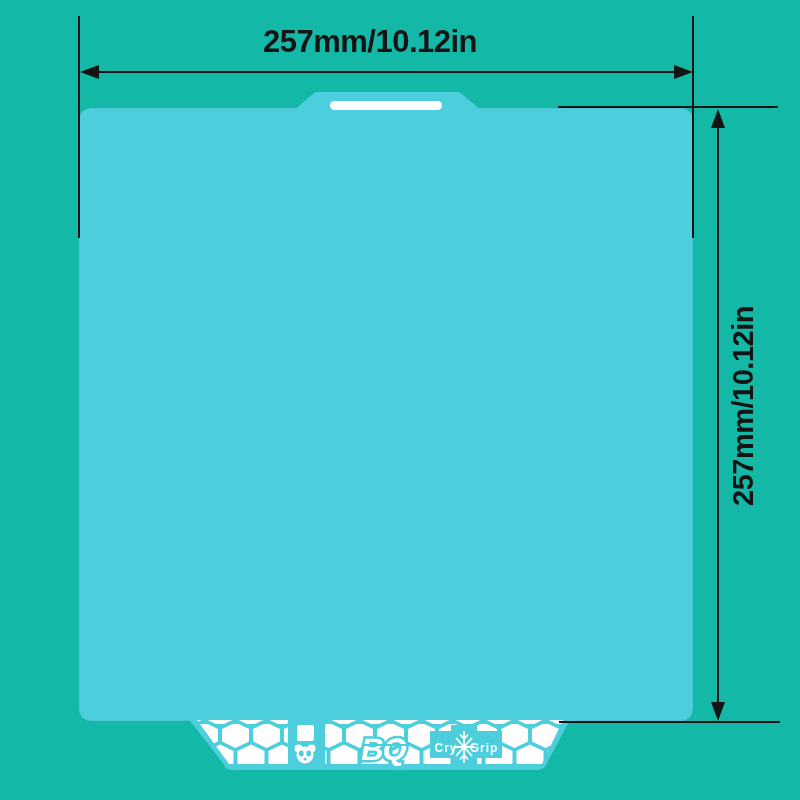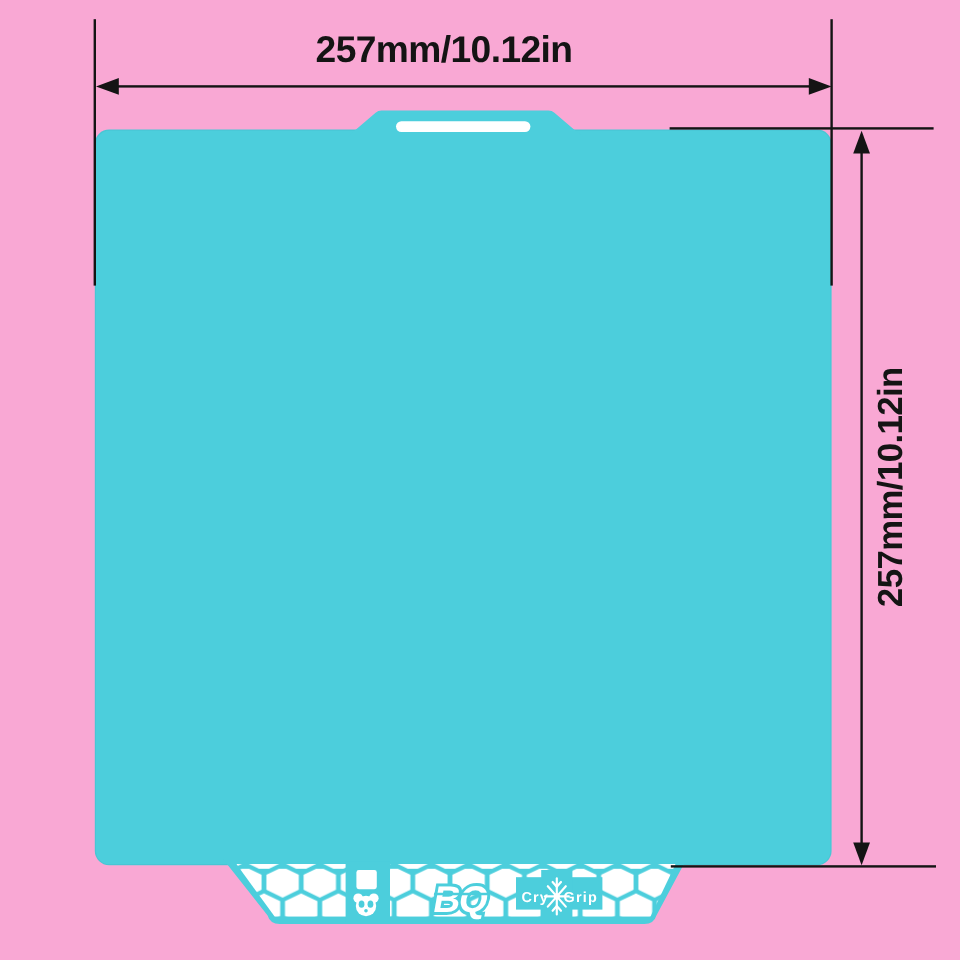--- a/index.html
+++ b/index.html
@@ -1,17 +1,17 @@
 <!DOCTYPE html>
 <html><head>
 <meta charset="utf-8">
 <style>
   html,body{margin:0;padding:0;background:#ffffff;}
   .canvas{
-    position:relative;width:800px;height:800px;background:#f9a8d4;overflow:hidden;
+    position:relative;width:800px;height:800px;background:#14b8a6;overflow:hidden;
     font-family:"Liberation Sans", sans-serif;
   }
   .line{position:absolute;background:#141414;}
   .dim-label{
     position:absolute;color:#141414;font-weight:700;text-align:center;
     letter-spacing:-0.5px;white-space:nowrap;
   }
   .dim-label.top{left:150px;top:24px;width:440px;font-size:31px;}
   .dim-label.right{
     left:526px;top:387px;width:440px;height:38px;font-size:29px;

